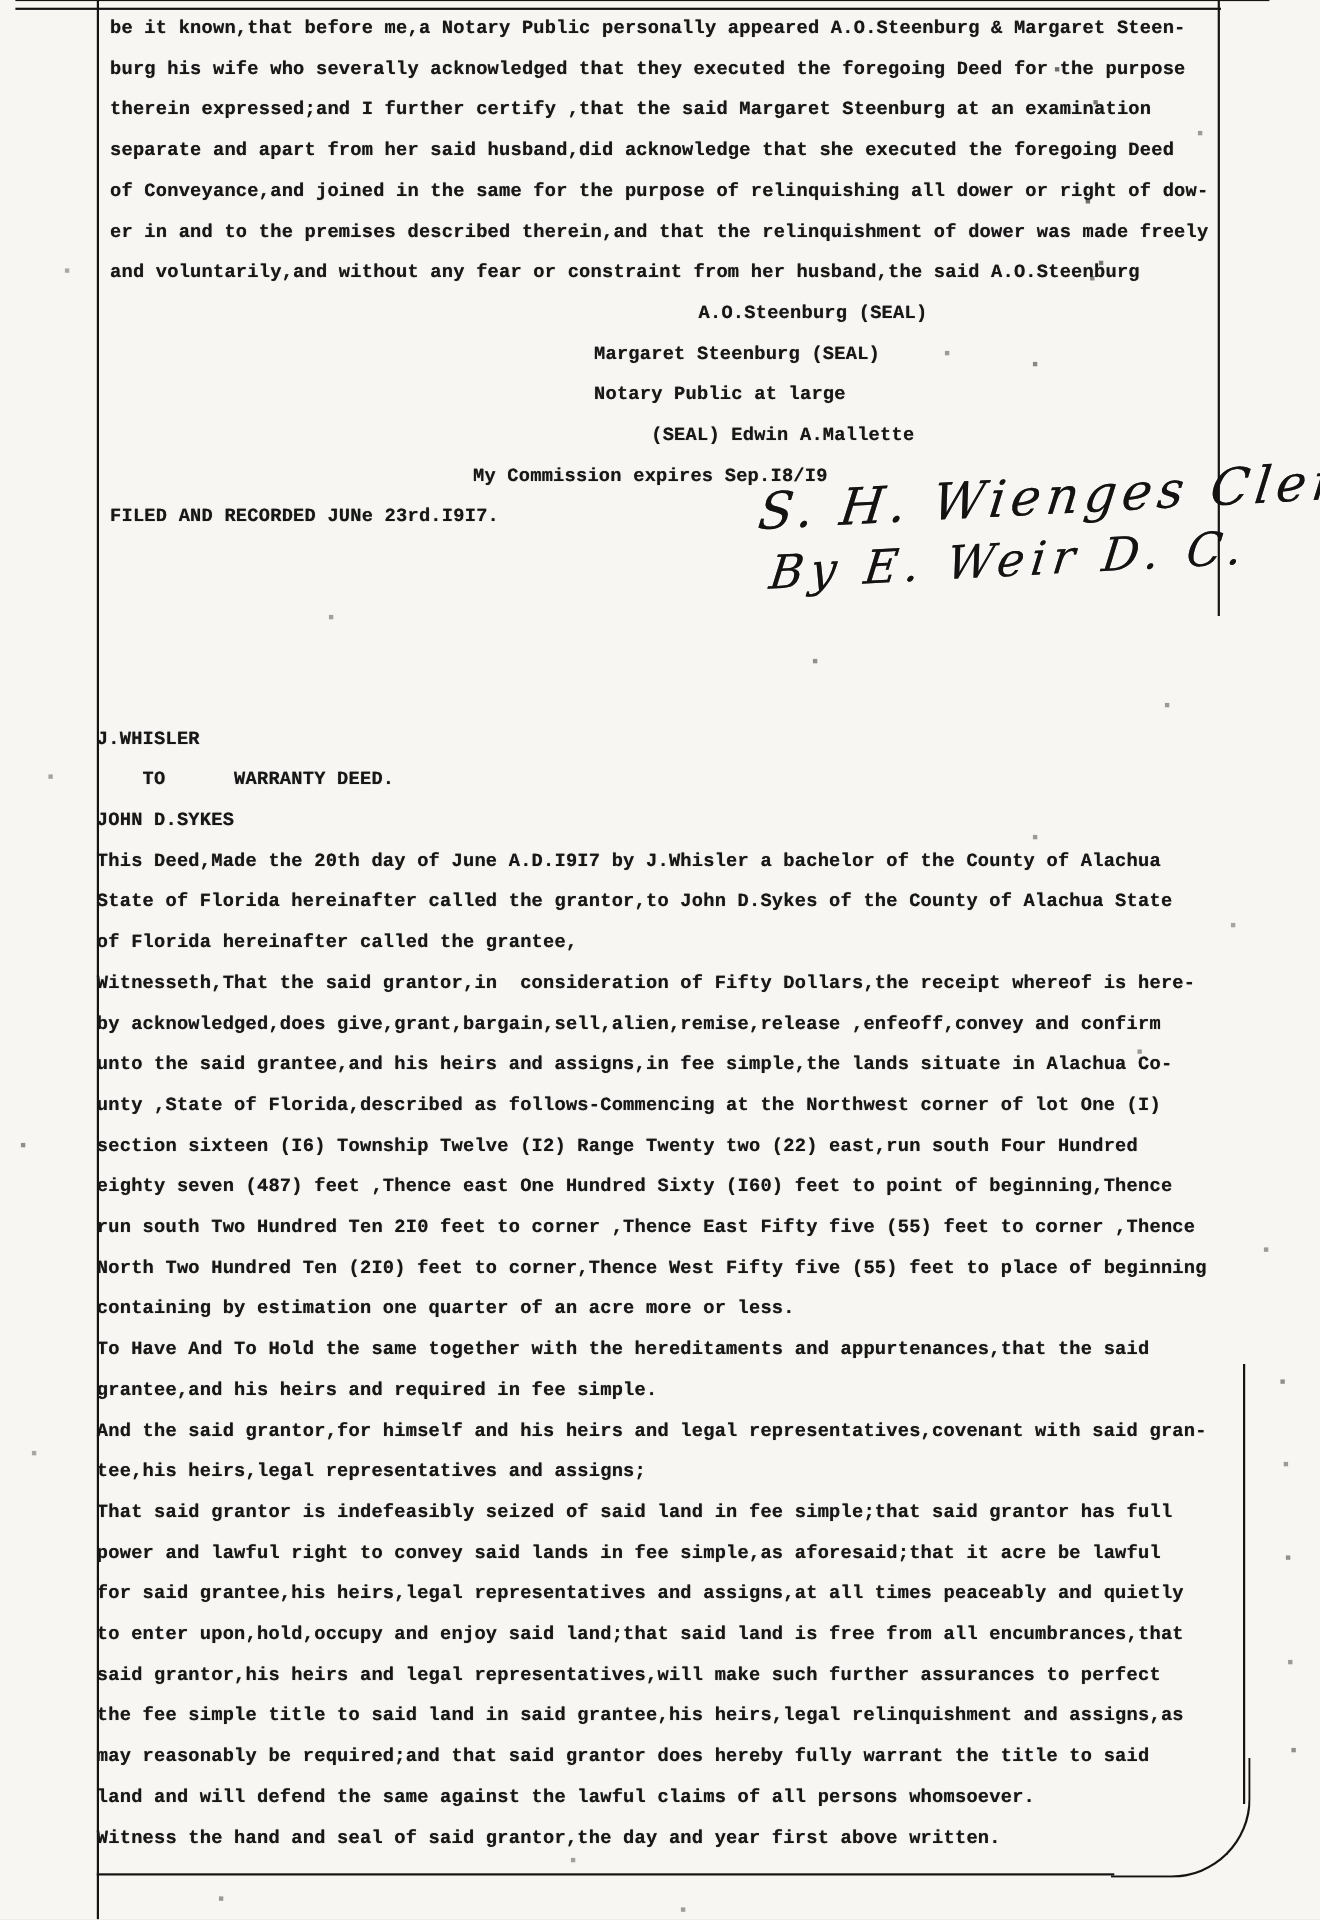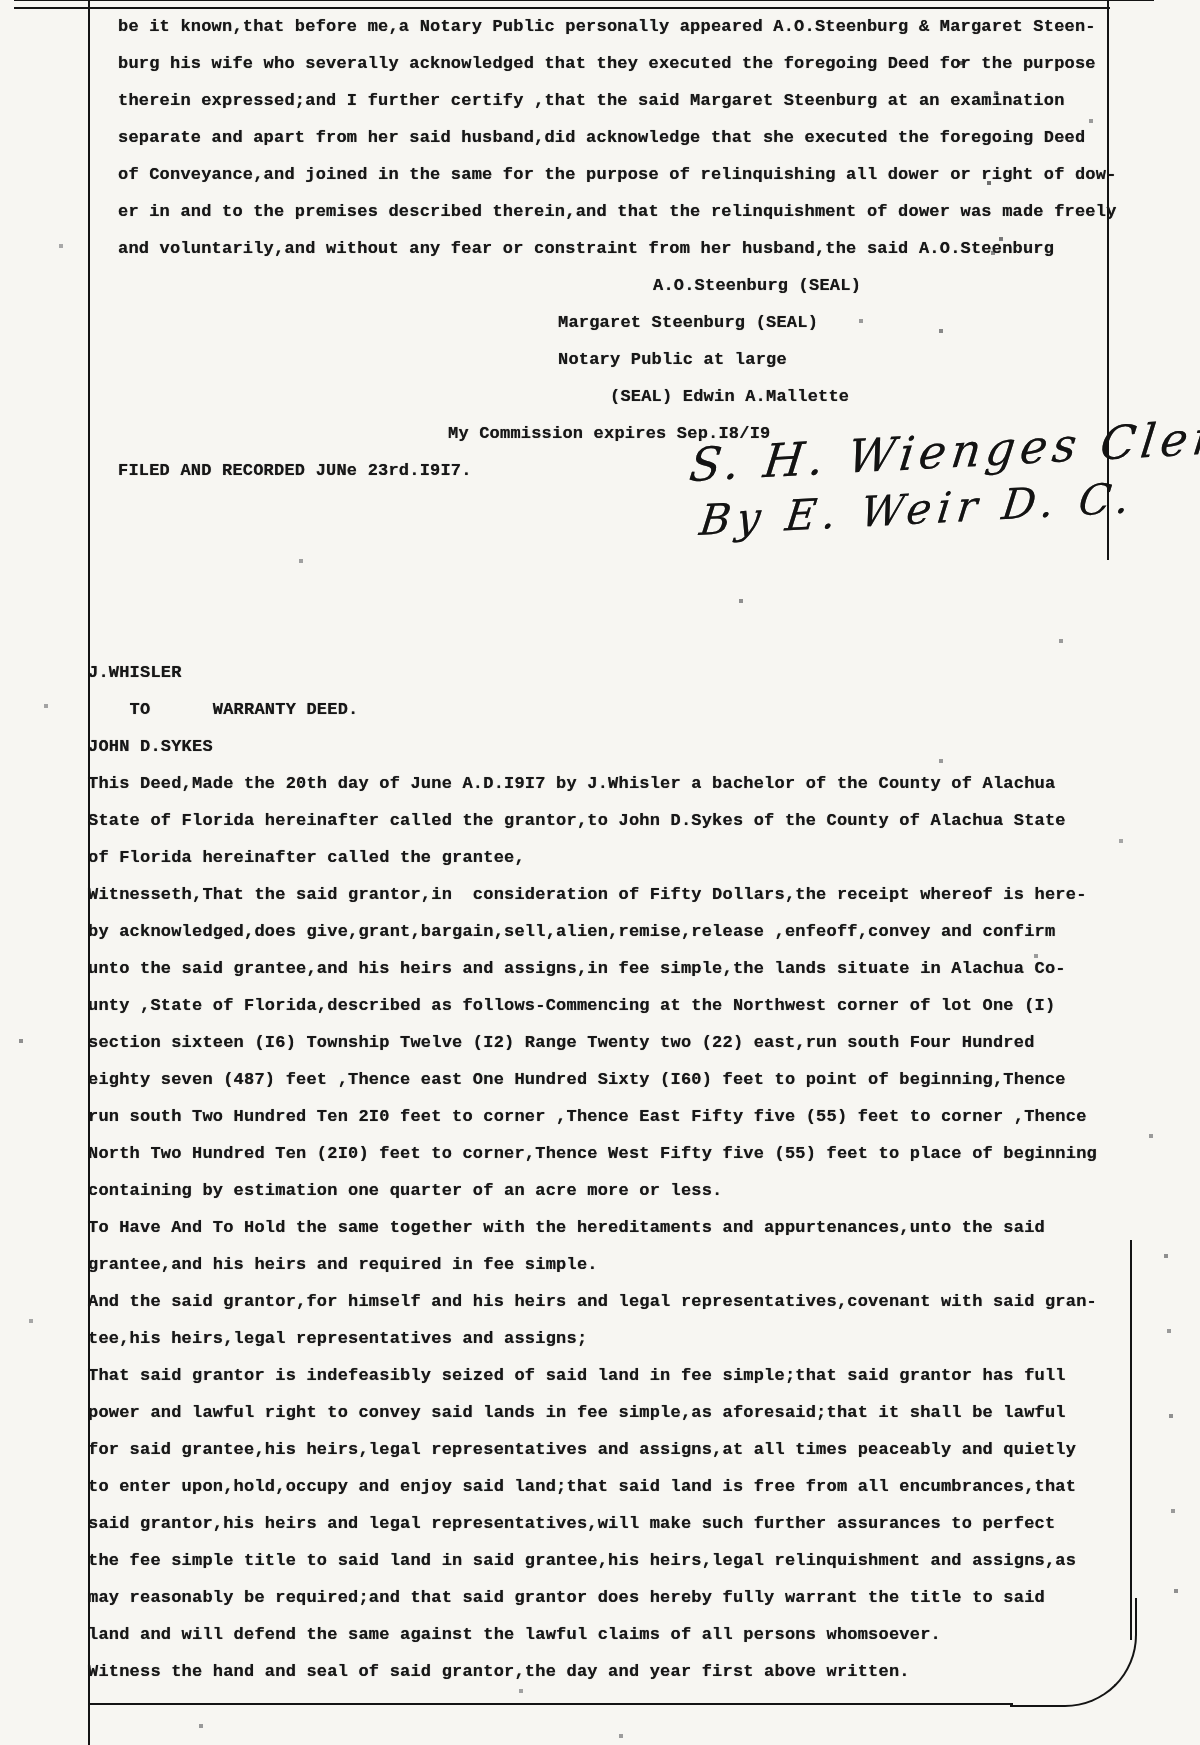--- a/index.html
+++ b/index.html
@@ -24,21 +24,21 @@
     border-right:2px solid #141414;border-bottom:2px solid #141414;
     border-bottom-right-radius:72px;background:transparent;
   }
   
   .tline{
     height:37px;line-height:37px;white-space:pre;
     font-size:17px;font-weight:bold;
     letter-spacing:0.2px;
     text-shadow:0 0 0.7px rgba(20,20,20,0.75);
   }
-  .notary{position:absolute;left:100px;top:8px;width:1040px;margin-left:18px;}
+  .notary{position:absolute;left:100px;top:8px;width:1040px;}
   .deed{position:absolute;left:88px;top:654px;width:1060px;}
   .indent-sig1{padding-left:535px;}
   .indent-sig2{padding-left:440px;}
   .indent-seal{padding-left:492px;}
   .indent-title{padding-left:440px;}
   .indent-comm{padding-left:330px;}
   
   .hand{
     position:absolute;
     font-family:"DejaVu Serif","Liberation Serif",serif;
@@ -107,26 +107,26 @@
     <div class="tline">of Florida hereinafter called the grantee,</div>
     <div class="tline">Witnesseth,That the said grantor,in  consideration of Fifty Dollars,the receipt whereof is here-</div>
     <div class="tline">by acknowledged,does give,grant,bargain,sell,alien,remise,release ,enfeoff,convey and confirm</div>
     <div class="tline">unto the said grantee,and his heirs and assigns,in fee simple,the lands situate in Alachua Co-</div>
     <div class="tline">unty ,State of Florida,described as follows-Commencing at the Northwest corner of lot One (I)</div>
     <div class="tline">section sixteen (I6) Township Twelve (I2) Range Twenty two (22) east,run south Four Hundred</div>
     <div class="tline">eighty seven (487) feet ,Thence east One Hundred Sixty (I60) feet to point of beginning,Thence</div>
     <div class="tline">run south Two Hundred Ten 2I0 feet to corner ,Thence East Fifty five (55) feet to corner ,Thence</div>
     <div class="tline">North Two Hundred Ten (2I0) feet to corner,Thence West Fifty five (55) feet to place of beginning</div>
     <div class="tline">containing by estimation one quarter of an acre more or less.</div>
-    <div class="tline">To Have And To Hold the same together with the hereditaments and appurtenances,unto the said</div>
+    <div class="tline">To Have And To Hold the same together with the hereditaments and appurtenances,that the said</div>
     <div class="tline">grantee,and his heirs and required in fee simple.</div>
     <div class="tline">And the said grantor,for himself and his heirs and legal representatives,covenant with said gran-</div>
     <div class="tline">tee,his heirs,legal representatives and assigns;</div>
     <div class="tline">That said grantor is indefeasibly seized of said land in fee simple;that said grantor has full</div>
-    <div class="tline">power and lawful right to convey said lands in fee simple,as aforesaid;that it shall be lawful</div>
+    <div class="tline">power and lawful right to convey said lands in fee simple,as aforesaid;that it acre be lawful</div>
     <div class="tline">for said grantee,his heirs,legal representatives and assigns,at all times peaceably and quietly</div>
     <div class="tline">to enter upon,hold,occupy and enjoy said land;that said land is free from all encumbrances,that</div>
     <div class="tline">said grantor,his heirs and legal representatives,will make such further assurances to perfect</div>
     <div class="tline">the fee simple title to said land in said grantee,his heirs,legal relinquishment and assigns,as</div>
     <div class="tline">may reasonably be required;and that said grantor does hereby fully warrant the title to said</div>
     <div class="tline">land and will defend the same against the lawful claims of all persons whomsoever.</div>
     <div class="tline">Witness the hand and seal of said grantor,the day and year first above written.</div>
   </section>
 
 </div>

